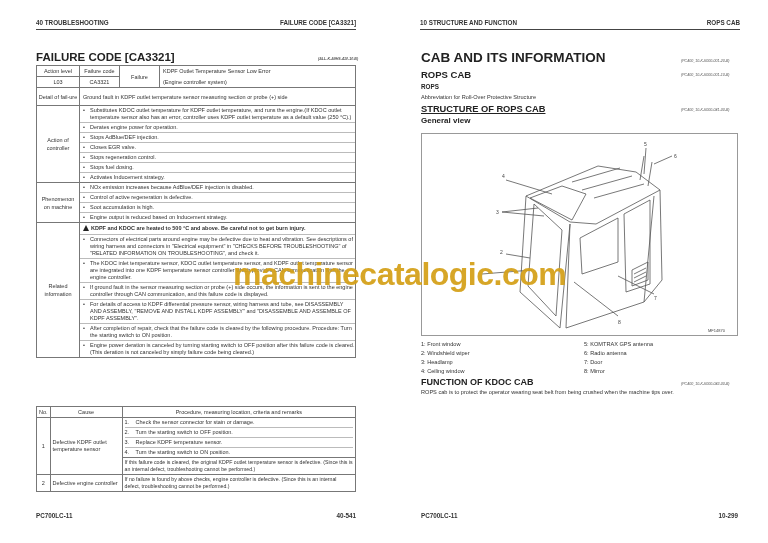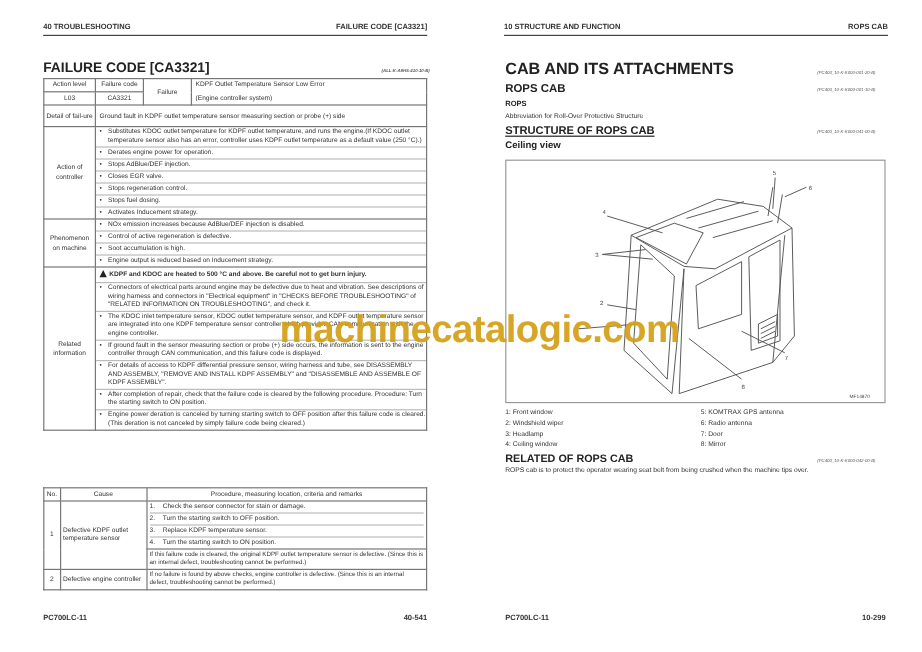--- a/index.html
+++ b/index.html
@@ -173,33 +173,33 @@
   <span class="r">40-541</span>
 </div>
 
 <div class="page right">
   <div class="run-head">
     <span class="l">10 STRUCTURE AND FUNCTION</span>
     <span class="r">ROPS CAB</span>
   </div>
 </div>
 
-<div class="h1" style="left:421px;top:50px;font-size:13.5px;">CAB AND ITS ATTACHMENTS</div>
+<div class="h1" style="left:421px;top:50px;font-size:13.5px;">CAB AND ITS INFORMATION</div>
 <div class="refcode" style="left:681px;top:59px;">(PC400_10-K-K000-001-20-B)</div>
 
 <div class="h1" style="left:421px;top:69px;font-size:9.5px;">ROPS CAB</div>
 <div class="refcode" style="left:681px;top:73px;">(PC400_10-K-K000-001-10-B)</div>
 
 <div class="h1" style="left:421px;top:83px;font-size:6.3px;">ROPS</div>
 <div class="body-text" style="left:421px;top:94px;">Abbreviation for Roll-Over Protective Structure</div>
 
 <div class="h1" style="left:421px;top:104px;font-size:9.3px;text-decoration:underline;">STRUCTURE OF ROPS CAB</div>
 <div class="refcode" style="left:681px;top:108px;">(PC400_10-K-K000-041-00-B)</div>
 
-<div class="h1" style="left:421px;top:116px;font-size:8px;">Ceiling view</div>
+<div class="h1" style="left:421px;top:116px;font-size:8px;">General view</div>
 
 <div class="figure">
   <svg width="317" height="203" viewBox="0 0 317 203">
     <g fill="none" stroke="#555" stroke-width="0.8">
 
       <path d="M104 62 L176 32 L214 38 L238 56 L174 90 L148 88 Z"></path>
       <path d="M108 64 L140 52 L164 60 L150 86 Z"></path>
       <path d="M150 48 L198 34 M160 56 L210 42 M172 64 L222 50"></path>
 
       <path d="M104 62 L98 158 L138 194 L148 90"></path>
@@ -240,21 +240,21 @@
   <span class="item" style="left:0;top:0;">1: Front window</span>
   <span class="item" style="left:0;top:9px;">2: Windshield wiper</span>
   <span class="item" style="left:0;top:18px;">3: Headlamp</span>
   <span class="item" style="left:0;top:27px;">4: Ceiling window</span>
   <span class="item" style="left:163px;top:0;">5: KOMTRAX GPS antenna</span>
   <span class="item" style="left:163px;top:9px;">6: Radio antenna</span>
   <span class="item" style="left:163px;top:18px;">7: Door</span>
   <span class="item" style="left:163px;top:27px;">8: Mirror</span>
 </div>
 
-<div class="h1" style="left:421px;top:377px;font-size:9px;">RELATED OF ROPS CAB</div>
+<div class="h1" style="left:421px;top:377px;font-size:9px;">FUNCTION OF KDOC CAB</div>
 <div class="refcode" style="left:681px;top:382px;">(PC400_10-K-K000-042-00-B)</div>
 <div class="body-text" style="left:421px;top:389px;">ROPS cab is to protect the operator wearing seat belt from being crushed when the machine tips over.</div>
 
 <div class="run-foot" style="left:421px;width:317px;">
   <span class="l">PC700LC-11</span>
   <span class="r">10-299</span>
 </div>
 
 <div class="watermark">machinecatalogic.com</div>
 

